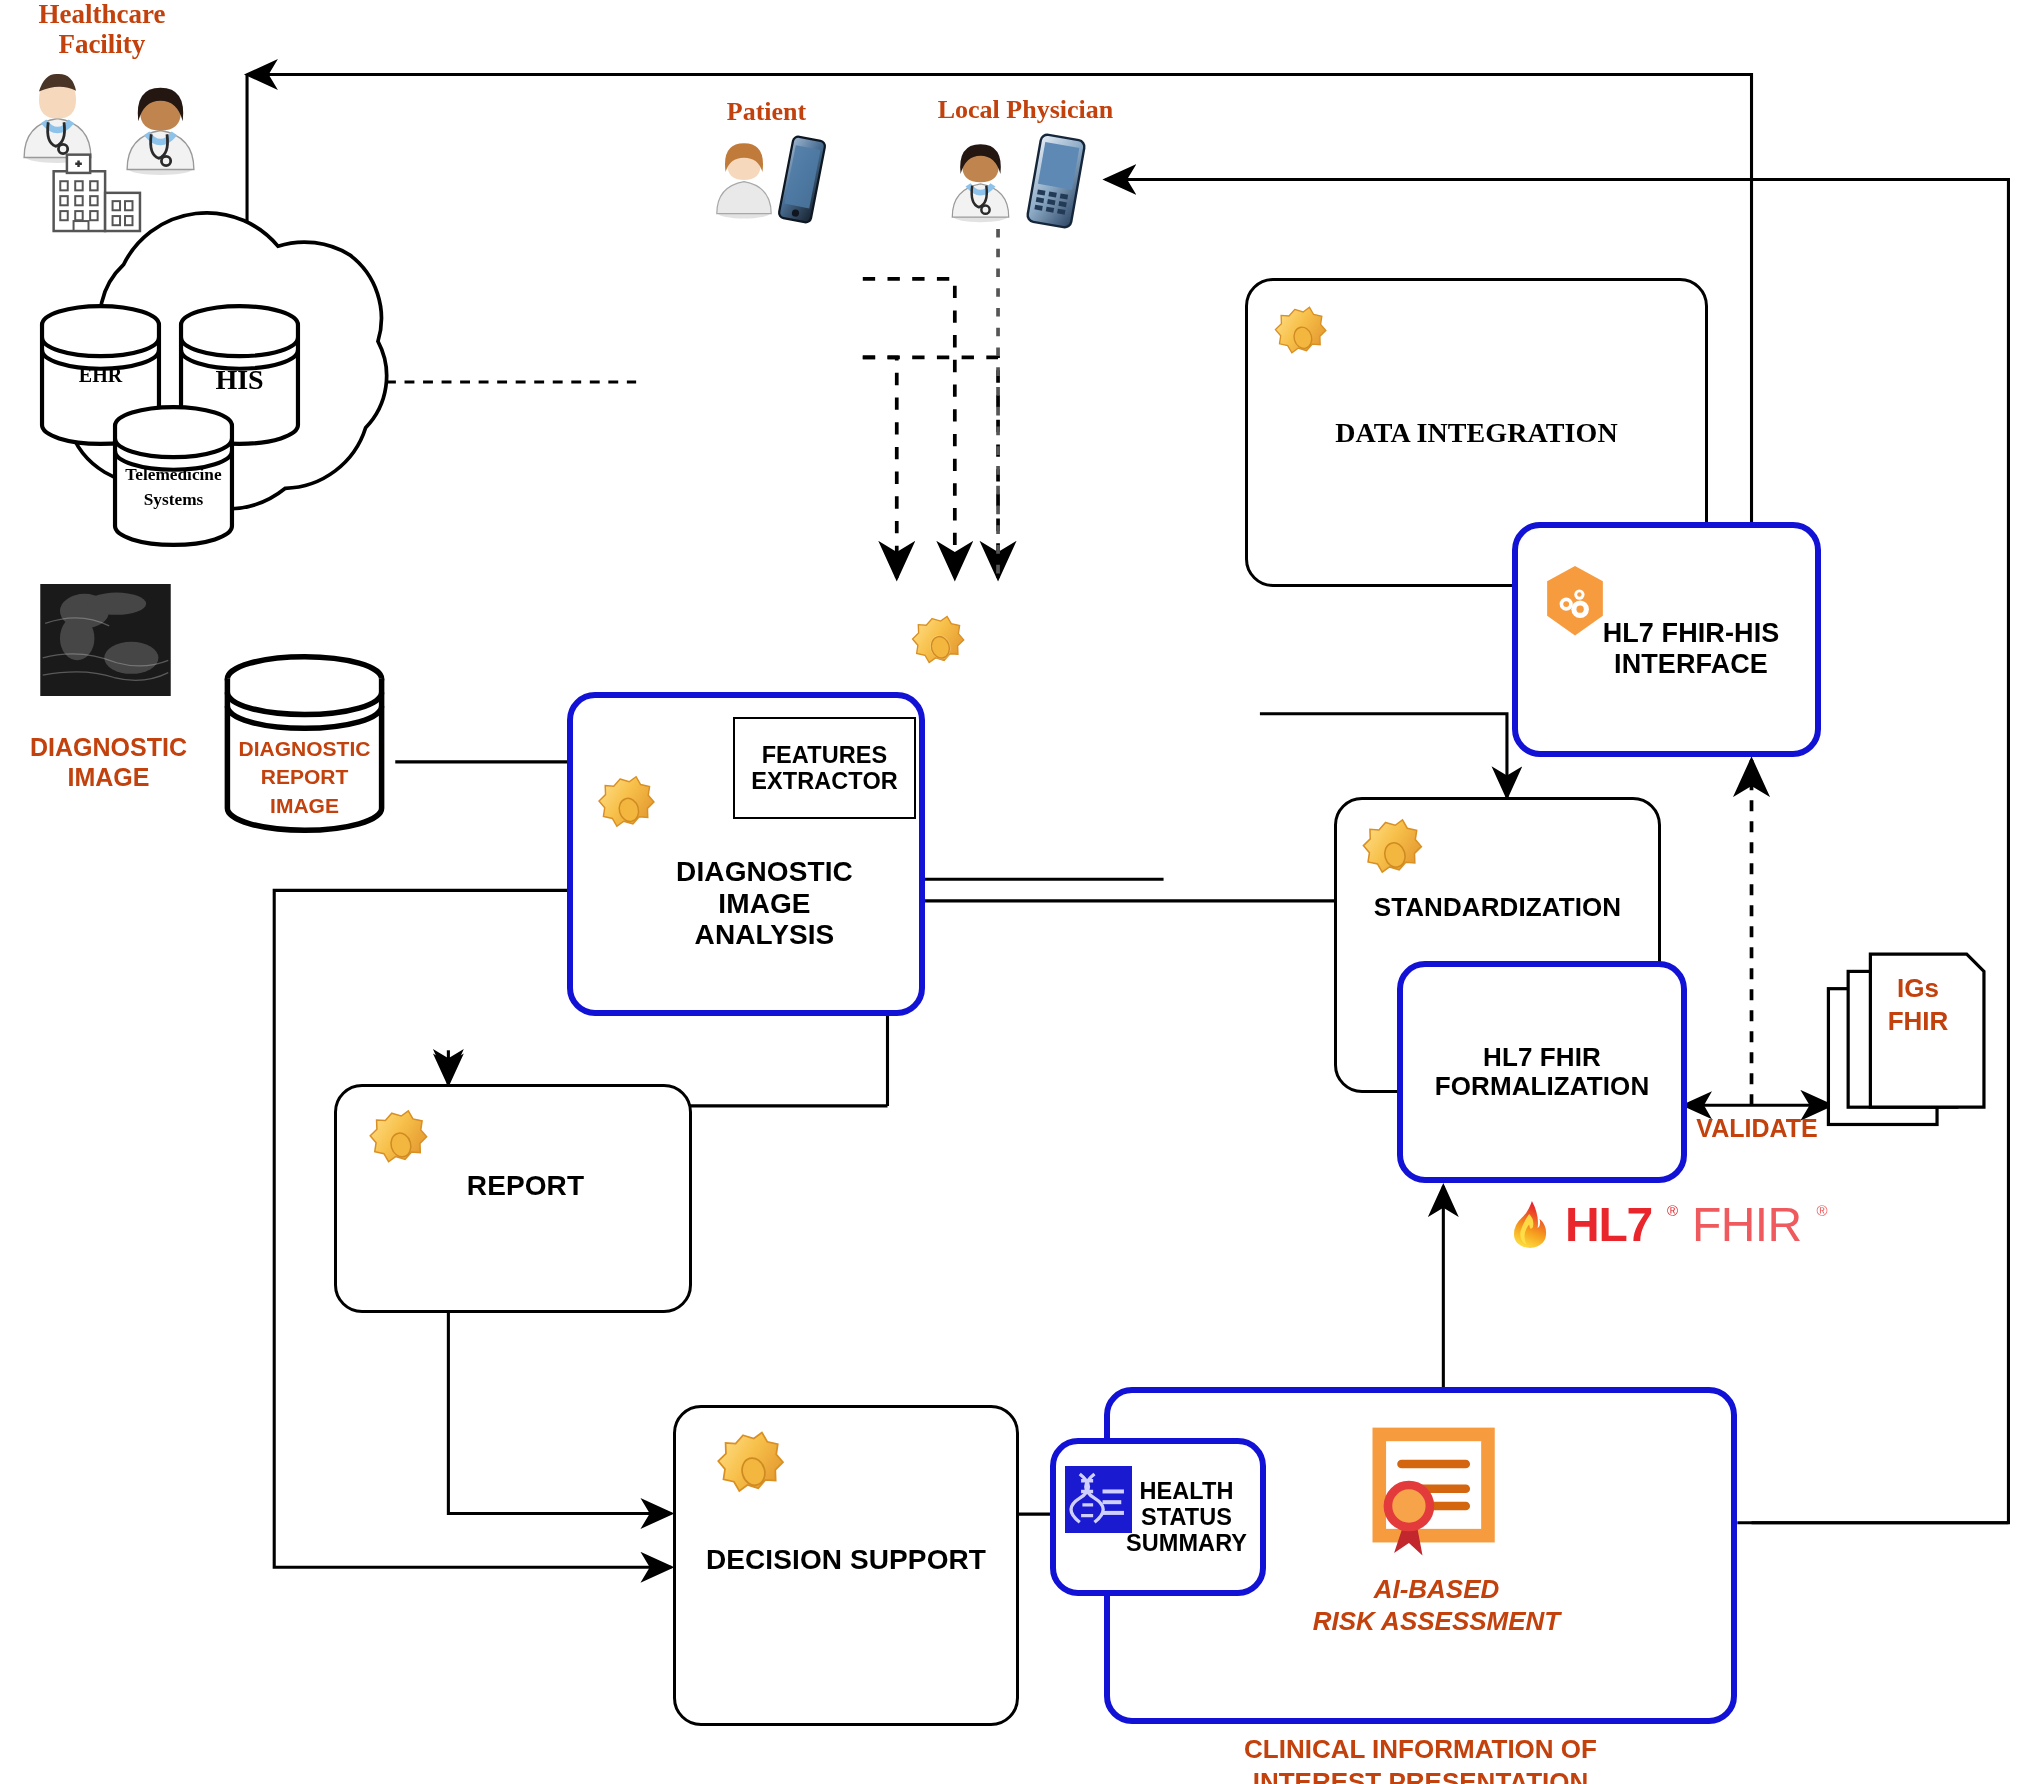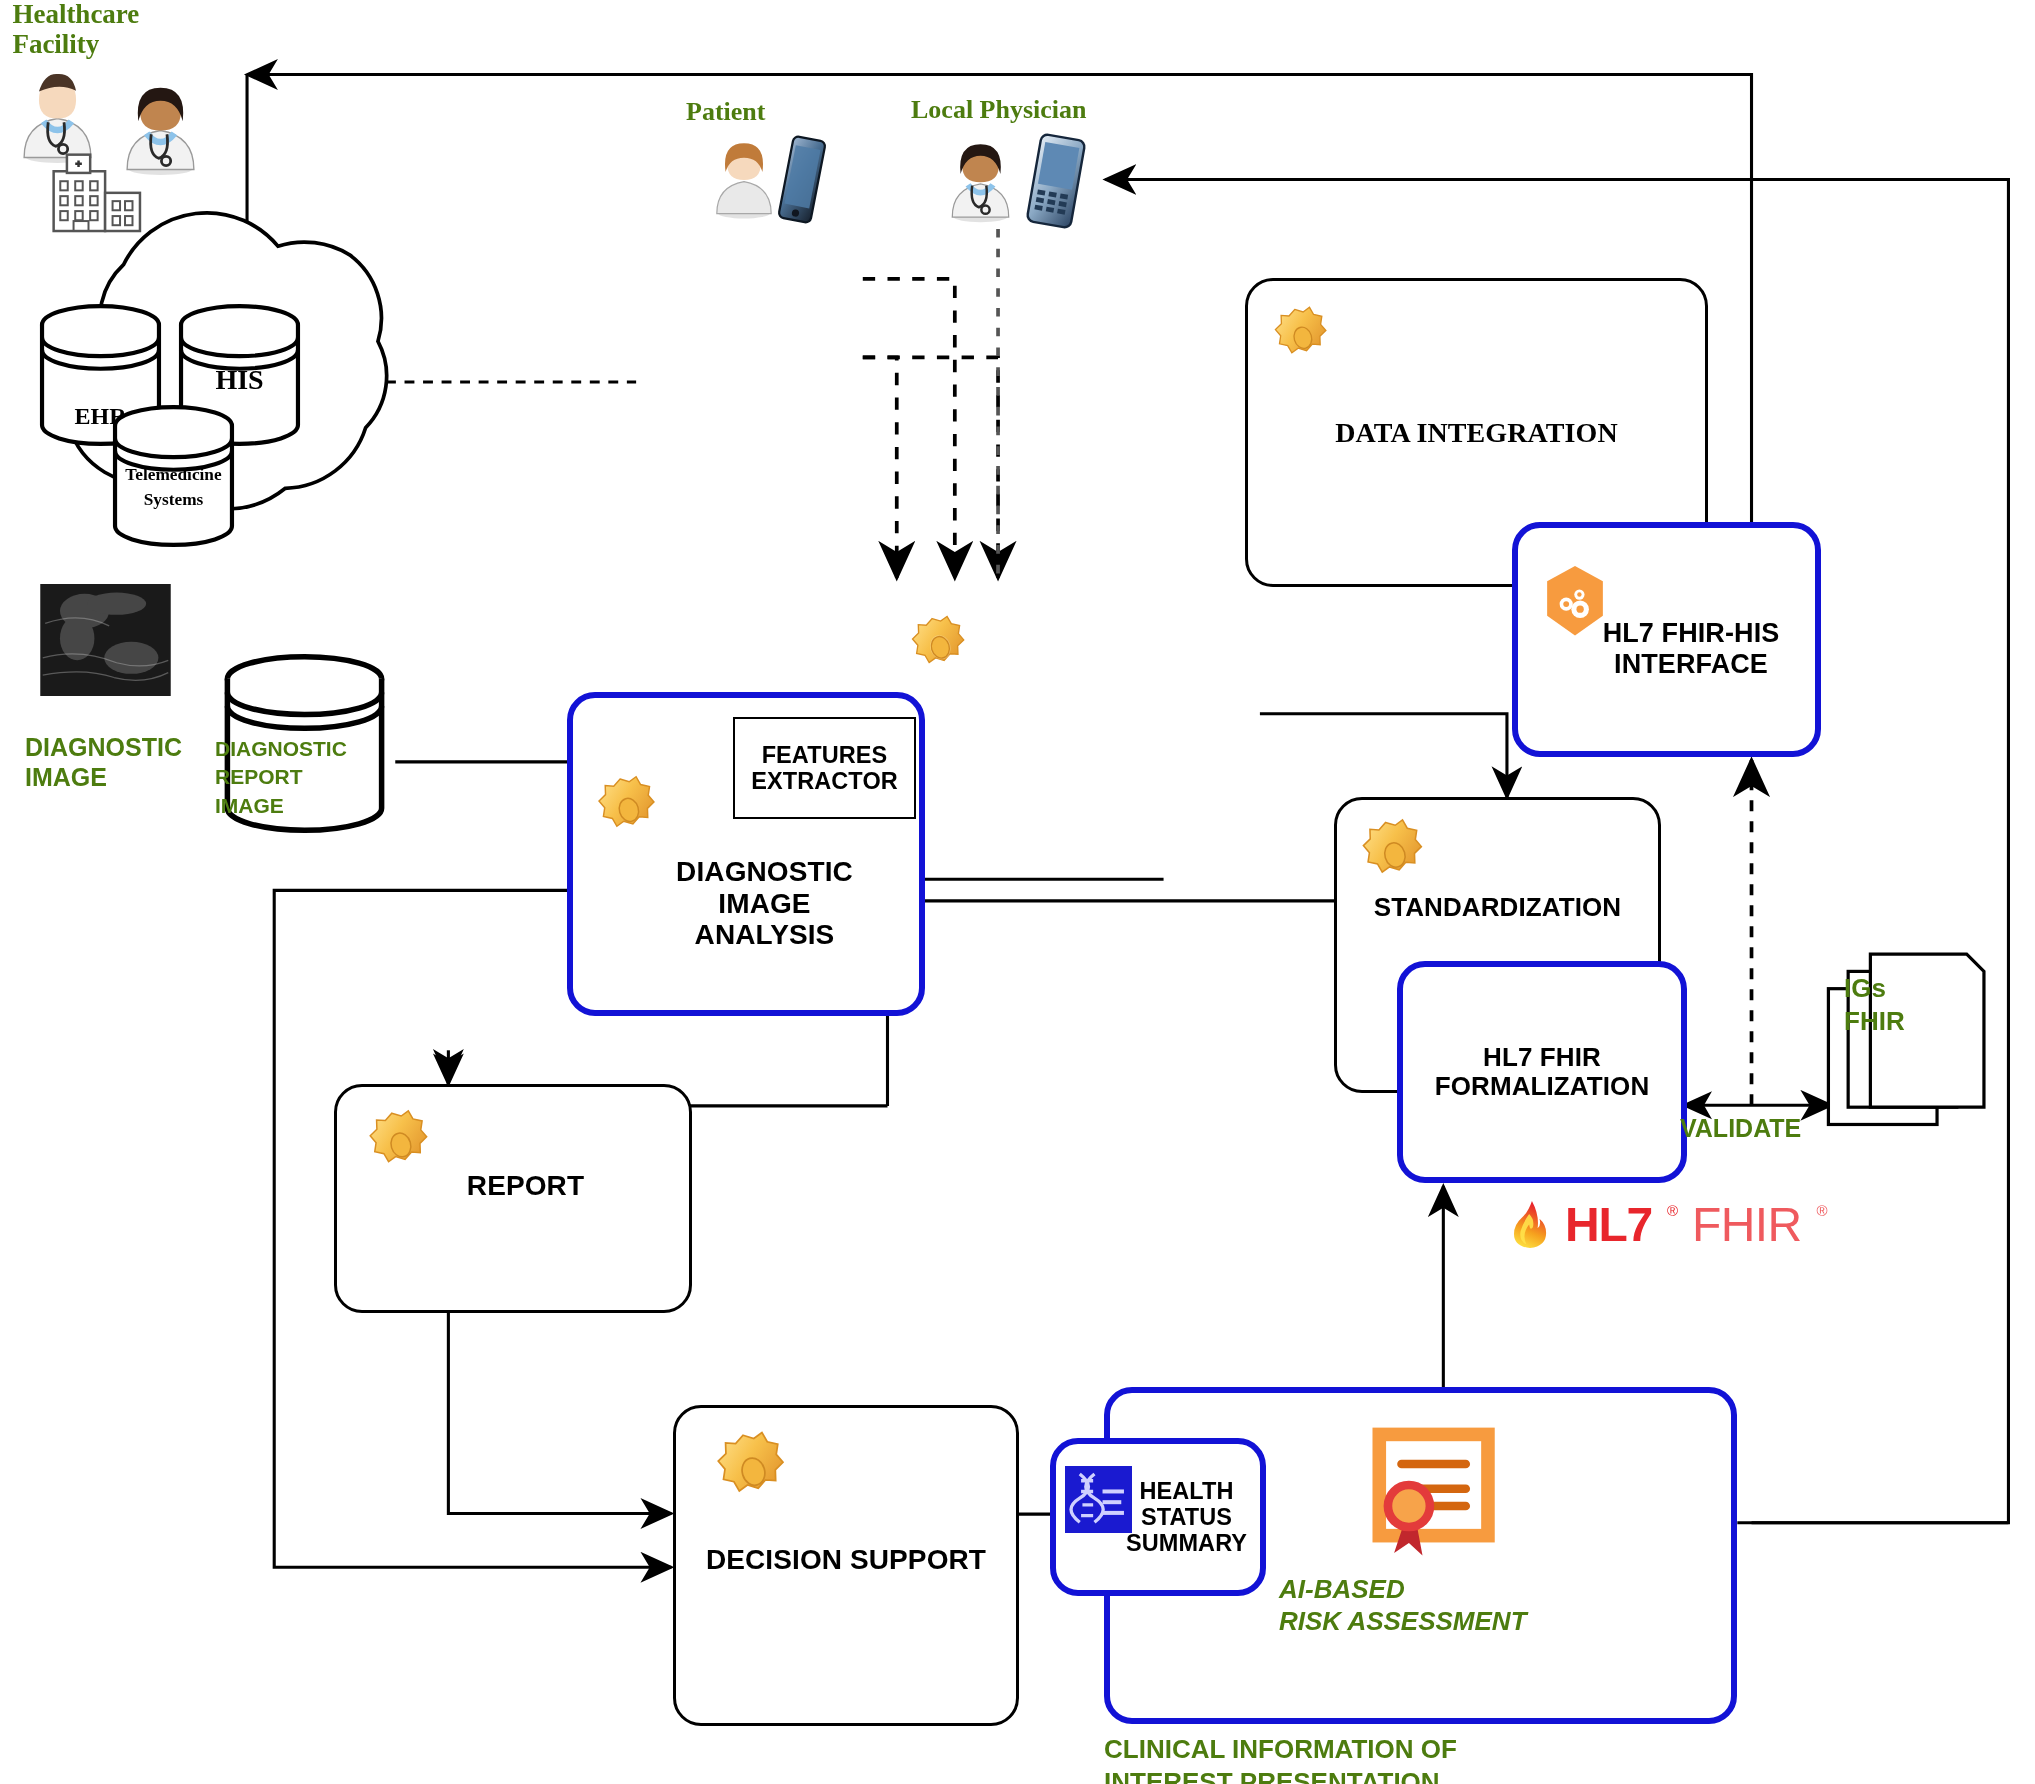--- a/index.html
+++ b/index.html
@@ -4,21 +4,21 @@
 <style>
   html,body{margin:0;padding:0;background:#fff;}
   body{font-family:"Liberation Sans",sans-serif;}
   #stage{position:relative;width:2035px;height:1785px;background:#fff;overflow:hidden;}
   svg.layer{position:absolute;left:0;top:0;width:2035px;height:1785px;pointer-events:none;}
   .node{position:absolute;box-sizing:border-box;display:flex;align-items:center;justify-content:center;background:#fff;}
   .rbox{border:3.1px solid #000;border-radius:28px;}
   .bbox{border:6.8px solid #1212d6;border-radius:28px;}
   .lbl{font-weight:bold;text-align:center;color:#000;line-height:1.12;letter-spacing:0.1px;}
   .serif{font-family:"Liberation Serif",serif;font-weight:bold;}
-  .cap{position:absolute;text-align:left;font-weight:bold;color:#4d7c0f;line-height:1.1;}
+  .cap{position:absolute;text-align:center;font-weight:bold;color:#c2410c;line-height:1.1;}
   .gear{position:absolute;}
   .plain{position:absolute;}
   .db-label{font-family:"Liberation Serif",serif;font-weight:bold;text-align:center;color:#000;}
   .sq{position:absolute;border:2.5px solid #000;background:#fff;display:flex;align-items:center;justify-content:center;}
 </style>
 </head>
 <body>
 
 <div id="stage">
 
@@ -177,21 +177,21 @@
         <rect x="114" y="76" width="9" height="11"></rect>
       <rect x="52" y="82" width="18" height="12"></rect>
     </g>
   </svg>
 
   <svg class="plain" style="left:37px;top:304px;" width="127" height="142" viewBox="0 0 120 136">
     <ellipse cx="60" cy="20" rx="56" ry="18" fill="#fff" stroke="#000" stroke-width="4"></ellipse>
     <path d="M4,20 v96 a56,18 0 0,0 112,0 v-96" fill="#fff" stroke="#000" stroke-width="4"></path>
     <path d="M4,32 a56,18 0 0,0 112,0 M4,44 a56,18 0 0,0 112,0" fill="none" stroke="#000" stroke-width="4"></path>
   </svg>
-  <div class="db-label" style="position:absolute;left:37px;top:364px;width:127px;font-size:24px;margin-top:39px;">EHR</div>
+  <div class="db-label" style="position:absolute;left:37px;top:364px;width:127px;font-size:20px;">EHR</div>
 
   <svg class="plain" style="left:176px;top:304px;" width="127" height="142" viewBox="0 0 120 136">
     <ellipse cx="60" cy="20" rx="56" ry="18" fill="#fff" stroke="#000" stroke-width="4"></ellipse>
     <path d="M4,20 v96 a56,18 0 0,0 112,0 v-96" fill="#fff" stroke="#000" stroke-width="4"></path>
     <path d="M4,32 a56,18 0 0,0 112,0 M4,44 a56,18 0 0,0 112,0" fill="none" stroke="#000" stroke-width="4"></path>
   </svg>
   <div class="db-label" style="position:absolute;left:176px;top:364px;width:127px;font-size:28px;">HIS</div>
 
   <svg class="plain" style="left:110px;top:405px;" width="127" height="142" viewBox="0 0 120 136">
     <ellipse cx="60" cy="20" rx="56" ry="18" fill="#fff" stroke="#000" stroke-width="4"></ellipse>

